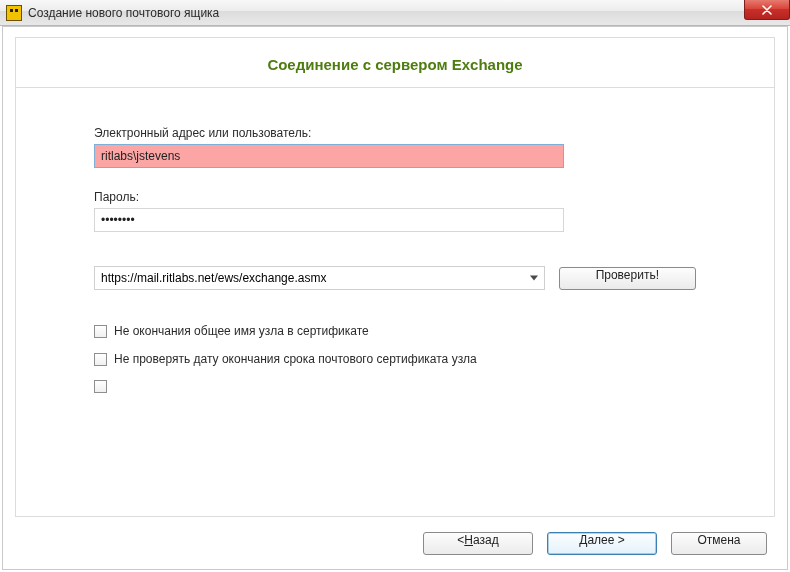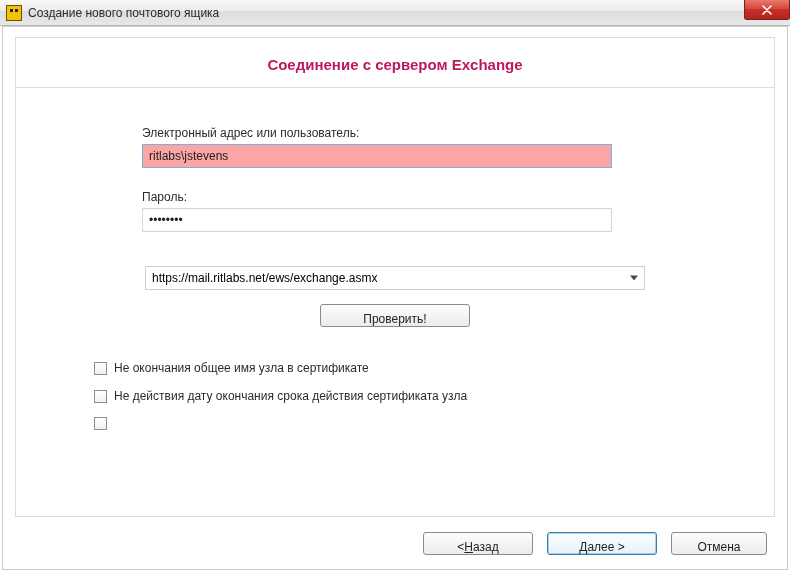--- a/index.html
+++ b/index.html
@@ -67,21 +67,21 @@
   .panel {
     position: absolute;
     left: 12px; right: 12px; top: 10px; bottom: 52px;
     border: 1px solid #dcdcdc;
     background: #fff;
   }
   .panel-header {
     text-align: center;
     font-size: 15px;
     font-weight: bold;
-    color: #be185d;
+    color: #4d7c0f;
     padding: 18px 0 14px 0;
     border-bottom: 1px solid #dcdcdc;
   }
   .form-area {
     padding: 38px 78px 0 78px;
   }
   .field-label {
     font-size: 12px;
     color: #2b2b2b;
     margin-bottom: 4px;
@@ -93,28 +93,27 @@
     background: #fca5a5;
     padding: 2px 6px;
     font-size: 12px;
     color: #222;
     outline: none;
   }
   .text-input.plain {
     border: 1px solid #d6d6d6;
     background: #fff;
   }
-  .row { margin-bottom: 22px; margin-left: 48px; }
+  .row { margin-bottom: 22px; }
   .url-row {
     display: flex;
     align-items: center;
     gap: 14px;
     margin-top: 34px;
     margin-bottom: 34px;
-    flex-direction: column;
   }
   .combo {
     position: relative;
     width: 500px;
     height: 24px;
     border: 1px solid #cfcfcf;
     background: #fff;
     display: flex;
     align-items: center;
     padding: 0 22px 0 6px;
@@ -132,21 +131,21 @@
   .btn {
     height: 23px;
     min-width: 96px;
     padding: 0 14px;
     border: 1px solid #8a8a8a;
     border-radius: 3px;
     background: linear-gradient(to bottom, #fdfdfd 0%, #ebebeb 100%);
     font-size: 12px;
     color: #222;
     display: inline-flex;
-    align-items: flex-end;
+    align-items: flex-start;
     justify-content: center;
     cursor: default;
     white-space: nowrap;
   }
   .btn.wide { width: 150px; }
   .btn.default {
     border: 1px solid #3c7fb1;
     box-shadow: 0 0 0 1px rgba(60,127,177,0.35) inset;
     background: linear-gradient(to bottom, #fbfeff 0%, #e4f2fb 100%);
   }
@@ -214,21 +213,21 @@
           <span>Проверить!</span>
         </div>
       </div>
 
       <div class="check-row">
         <div class="check"></div>
         <span>Не окончания общее имя узла в сертификате</span>
       </div>
       <div class="check-row">
         <div class="check"></div>
-        <span>Не действия дату окончания срока действия сертификата узла</span>
+        <span>Не проверять дату окончания срока почтового сертификата узла</span>
       </div>
       <div class="check-row">
         <div class="check"></div>
       </div>
 
     </div>
   </div>
 
   <div class="footer">
     <div class="btn" style="width:110px">

